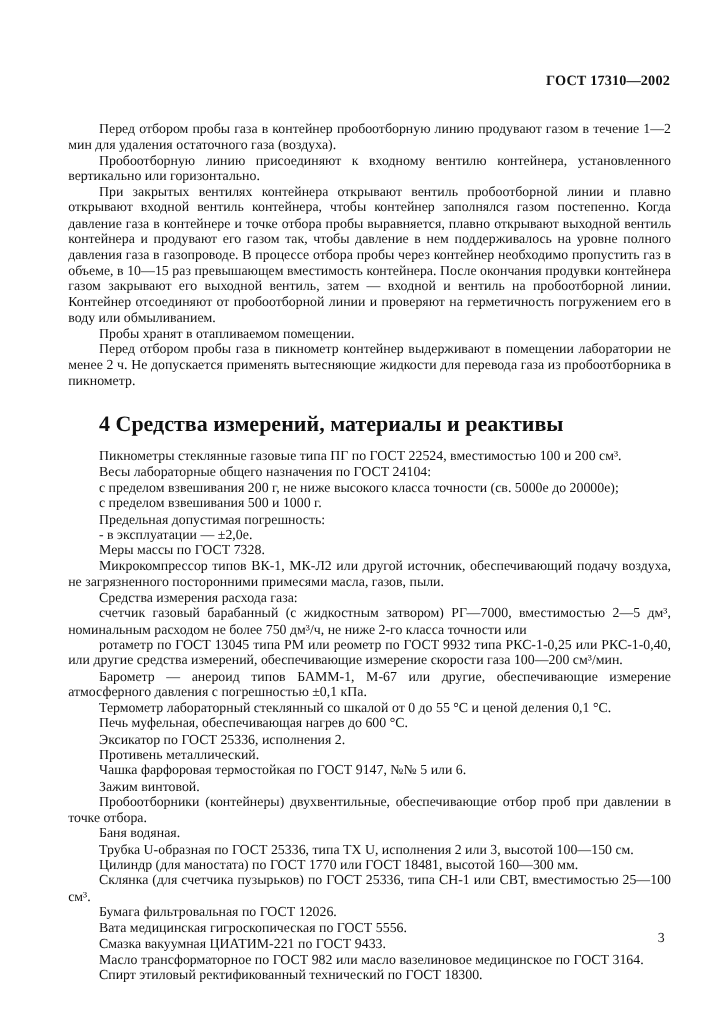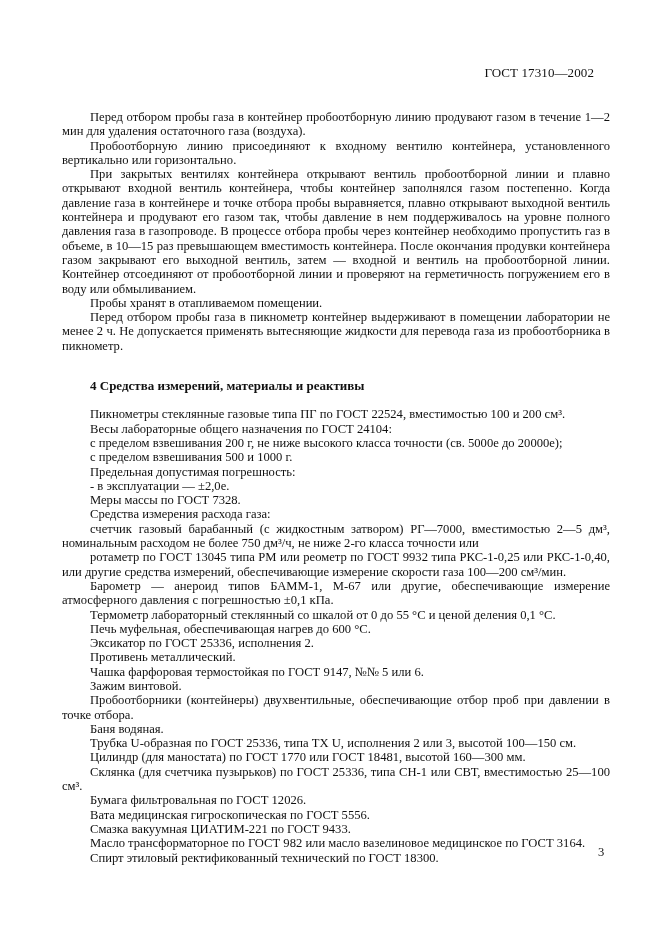--- a/index.html
+++ b/index.html
@@ -2,31 +2,31 @@
 <html><head>
   <meta charset="utf-8">
   <style>
     html, body { margin: 0; padding: 0; background: #ffffff; }
     body {
       width: 661px; height: 936px; position: relative; overflow: hidden;
       font-family: "Liberation Serif", "DejaVu Serif", serif;
       color: #111111;
     }
     .header {
-      position: absolute; top: 65px; right: 67px;
-      font-weight: normal; font-size: 13px; letter-spacing: 0.1px;
+      position: absolute; top: 65px; right: 52px;
+      font-weight: bold; font-size: 13px; letter-spacing: 0.1px;
     }
     .body {
       position: absolute; left: 62px; top: 110px; width: 548px;
       font-size: 12.6px; line-height: 14.3px; text-align: justify;
     }
     .p { text-indent: 28px; margin: 0; }
     .section {
       font-family: "Liberation Serif", serif;
-      font-weight: bold; font-size: 13px;
+      font-weight: bold; font-size: 20px;
       margin: 26px 0 14px 28px;
     }
     .page-num {
       position: absolute; top: 845px; left: 598px; font-size: 12.6px;
     }
   </style>
 </head>
 <body>
 
 <div class="header">ГОСТ 17310—2002</div>
@@ -40,20 +40,21 @@
 
   <div class="section">4  Средства измерений, материалы и реактивы</div>
 
   <p class="p">Пикнометры стеклянные газовые типа ПГ по ГОСТ 22524, вместимостью 100 и 200 см³.</p>
   <p class="p">Весы лабораторные общего назначения по ГОСТ 24104:</p>
   <p class="p">с пределом взвешивания 200 г, не ниже высокого класса точности (св. 5000e до 20000e);</p>
   <p class="p">с пределом взвешивания 500 и 1000 г.</p>
   <p class="p">Предельная допустимая погрешность:</p>
   <p class="p">-  в эксплуатации — ±2,0e.</p>
   <p class="p">Меры массы по ГОСТ 7328.</p>
+  <p class="p">Микрокомпрессор типов ВК-1, МК-Л2 или другой источник, обеспечивающий подачу воздуха, не загрязненного посторонними примесями масла, газов, пыли.</p>
   <p class="p">Средства измерения расхода газа:</p>
   <p class="p">счетчик газовый барабанный (с жидкостным затвором) РГ—7000, вместимостью 2—5 дм³, номинальным расходом не более 750 дм³/ч, не ниже 2-го класса точности или</p>
   <p class="p">ротаметр по ГОСТ 13045 типа РМ или реометр по ГОСТ 9932 типа РКС-1-0,25 или РКС-1-0,40, или другие средства измерений, обеспечивающие измерение скорости газа 100—200 см³/мин.</p>
   <p class="p">Барометр — анероид типов БАММ-1, М-67 или другие, обеспечивающие измерение атмосферного давления с погрешностью ±0,1 кПа.</p>
   <p class="p">Термометр лабораторный стеклянный со шкалой от 0 до 55 °С и ценой деления 0,1 °С.</p>
   <p class="p">Печь муфельная, обеспечивающая нагрев до 600 °С.</p>
   <p class="p">Эксикатор по ГОСТ 25336, исполнения 2.</p>
   <p class="p">Противень металлический.</p>
   <p class="p">Чашка фарфоровая термостойкая по ГОСТ 9147, №№ 5 или 6.</p>
   <p class="p">Зажим винтовой.</p>

